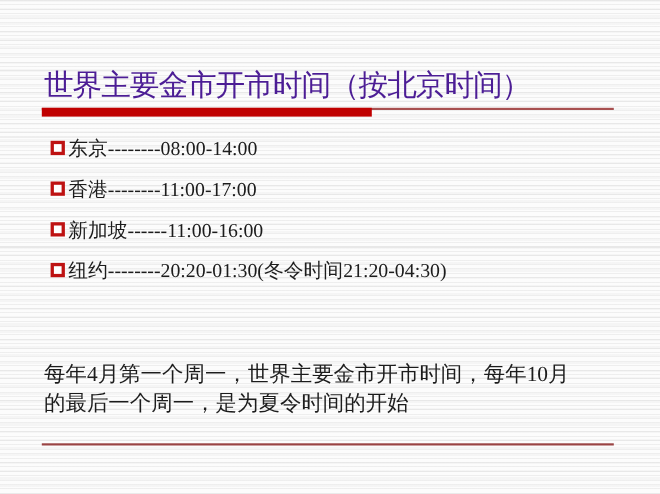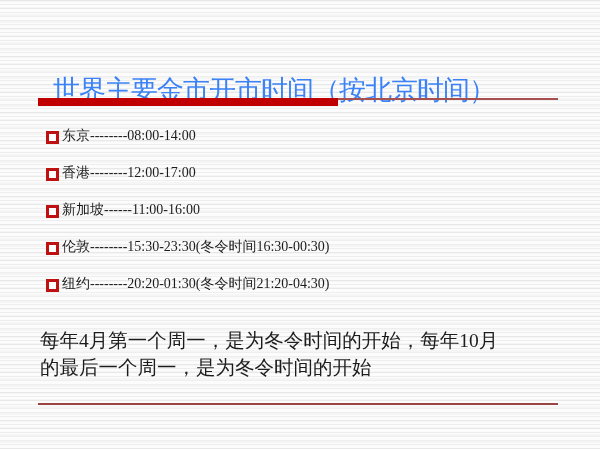--- a/index.html
+++ b/index.html
@@ -13,26 +13,26 @@
       repeating-linear-gradient(180deg, rgba(0,0,0,0.028) 0px, rgba(0,0,0,0.028) 2px, rgba(0,0,0,0) 2px, rgba(0,0,0,0) 7px);
     font-family: "Liberation Serif", "DejaVu Serif", serif;
     color: #1c1c1c;
   }
   .slide { position: absolute; inset: 0; }
 
   
   .title {
     position: absolute;
     left: 40px; top: 59px;
-    margin: 13px;
+    margin: 0;
     font-size: 27px;
     font-weight: normal;
     letter-spacing: -1px;
     white-space: nowrap;
-    color: #3b82f6;
+    color: #4c1d95;
   }
   .title-rule-thin {
     position: absolute;
     left: 38px; top: 98px;
     width: 520px; height: 2px;
     background: #a85050;
   }
   .title-rule-thick {
     position: absolute;
     left: 38px; top: 98px;
@@ -42,22 +42,22 @@
 
   
   .market-list {
     position: absolute;
     left: 46px; top: 124px;
     margin: 0; padding: 0;
     list-style: none;
   }
   .market-list li {
     display: flex;
-    align-items: center;
-    font-size: 14px;
+    align-items: flex-start;
+    font-size: 18px;
     line-height: 23px;
     margin-bottom: 14px;
     white-space: nowrap;
   }
   .bullet {
     display: inline-block;
     width: 7px; height: 7px;
     border: 3px solid #be1212;
     background: #ffffff;
     margin: 4px 3px 0 0;
@@ -91,36 +91,32 @@
   <div class="title-rule-thin"></div>
   <div class="title-rule-thick"></div>
 
   <ul class="market-list">
     <li>
       <span class="bullet"></span>
       <span><span>东京</span><span>--------</span><span>08:00-14:00</span></span>
     </li>
     <li>
       <span class="bullet"></span>
-      <span><span>香港</span><span>--------</span><span>12:00-17:00</span></span>
+      <span><span>香港</span><span>--------</span><span>11:00-17:00</span></span>
     </li>
     <li>
       <span class="bullet"></span>
       <span><span>新加坡</span><span>------</span><span>11:00-16:00</span></span>
-    </li>
-    <li>
-      <span class="bullet"></span>
-      <span><span>伦敦</span><span>--------</span><span>15:30-23:30(冬令时间16:30-00:30)</span></span>
     </li>
     <li>
       <span class="bullet"></span>
       <span><span>纽约</span><span>--------</span><span>20:20-01:30(冬令时间21:20-04:30)</span></span>
     </li>
   </ul>
 
   <p class="footer-note">
-    <span>每年4月第一个周一，是为冬令时间的开始，每年10月</span><br>
-    <span>的最后一个周一，是为冬令时间的开始</span>
+    <span>每年4月第一个周一，世界主要金市开市时间，每年10月</span><br>
+    <span>的最后一个周一，是为夏令时间的开始</span>
   </p>
 
   <div class="bottom-rule"></div>
 
 </div>
 
 </body></html>

